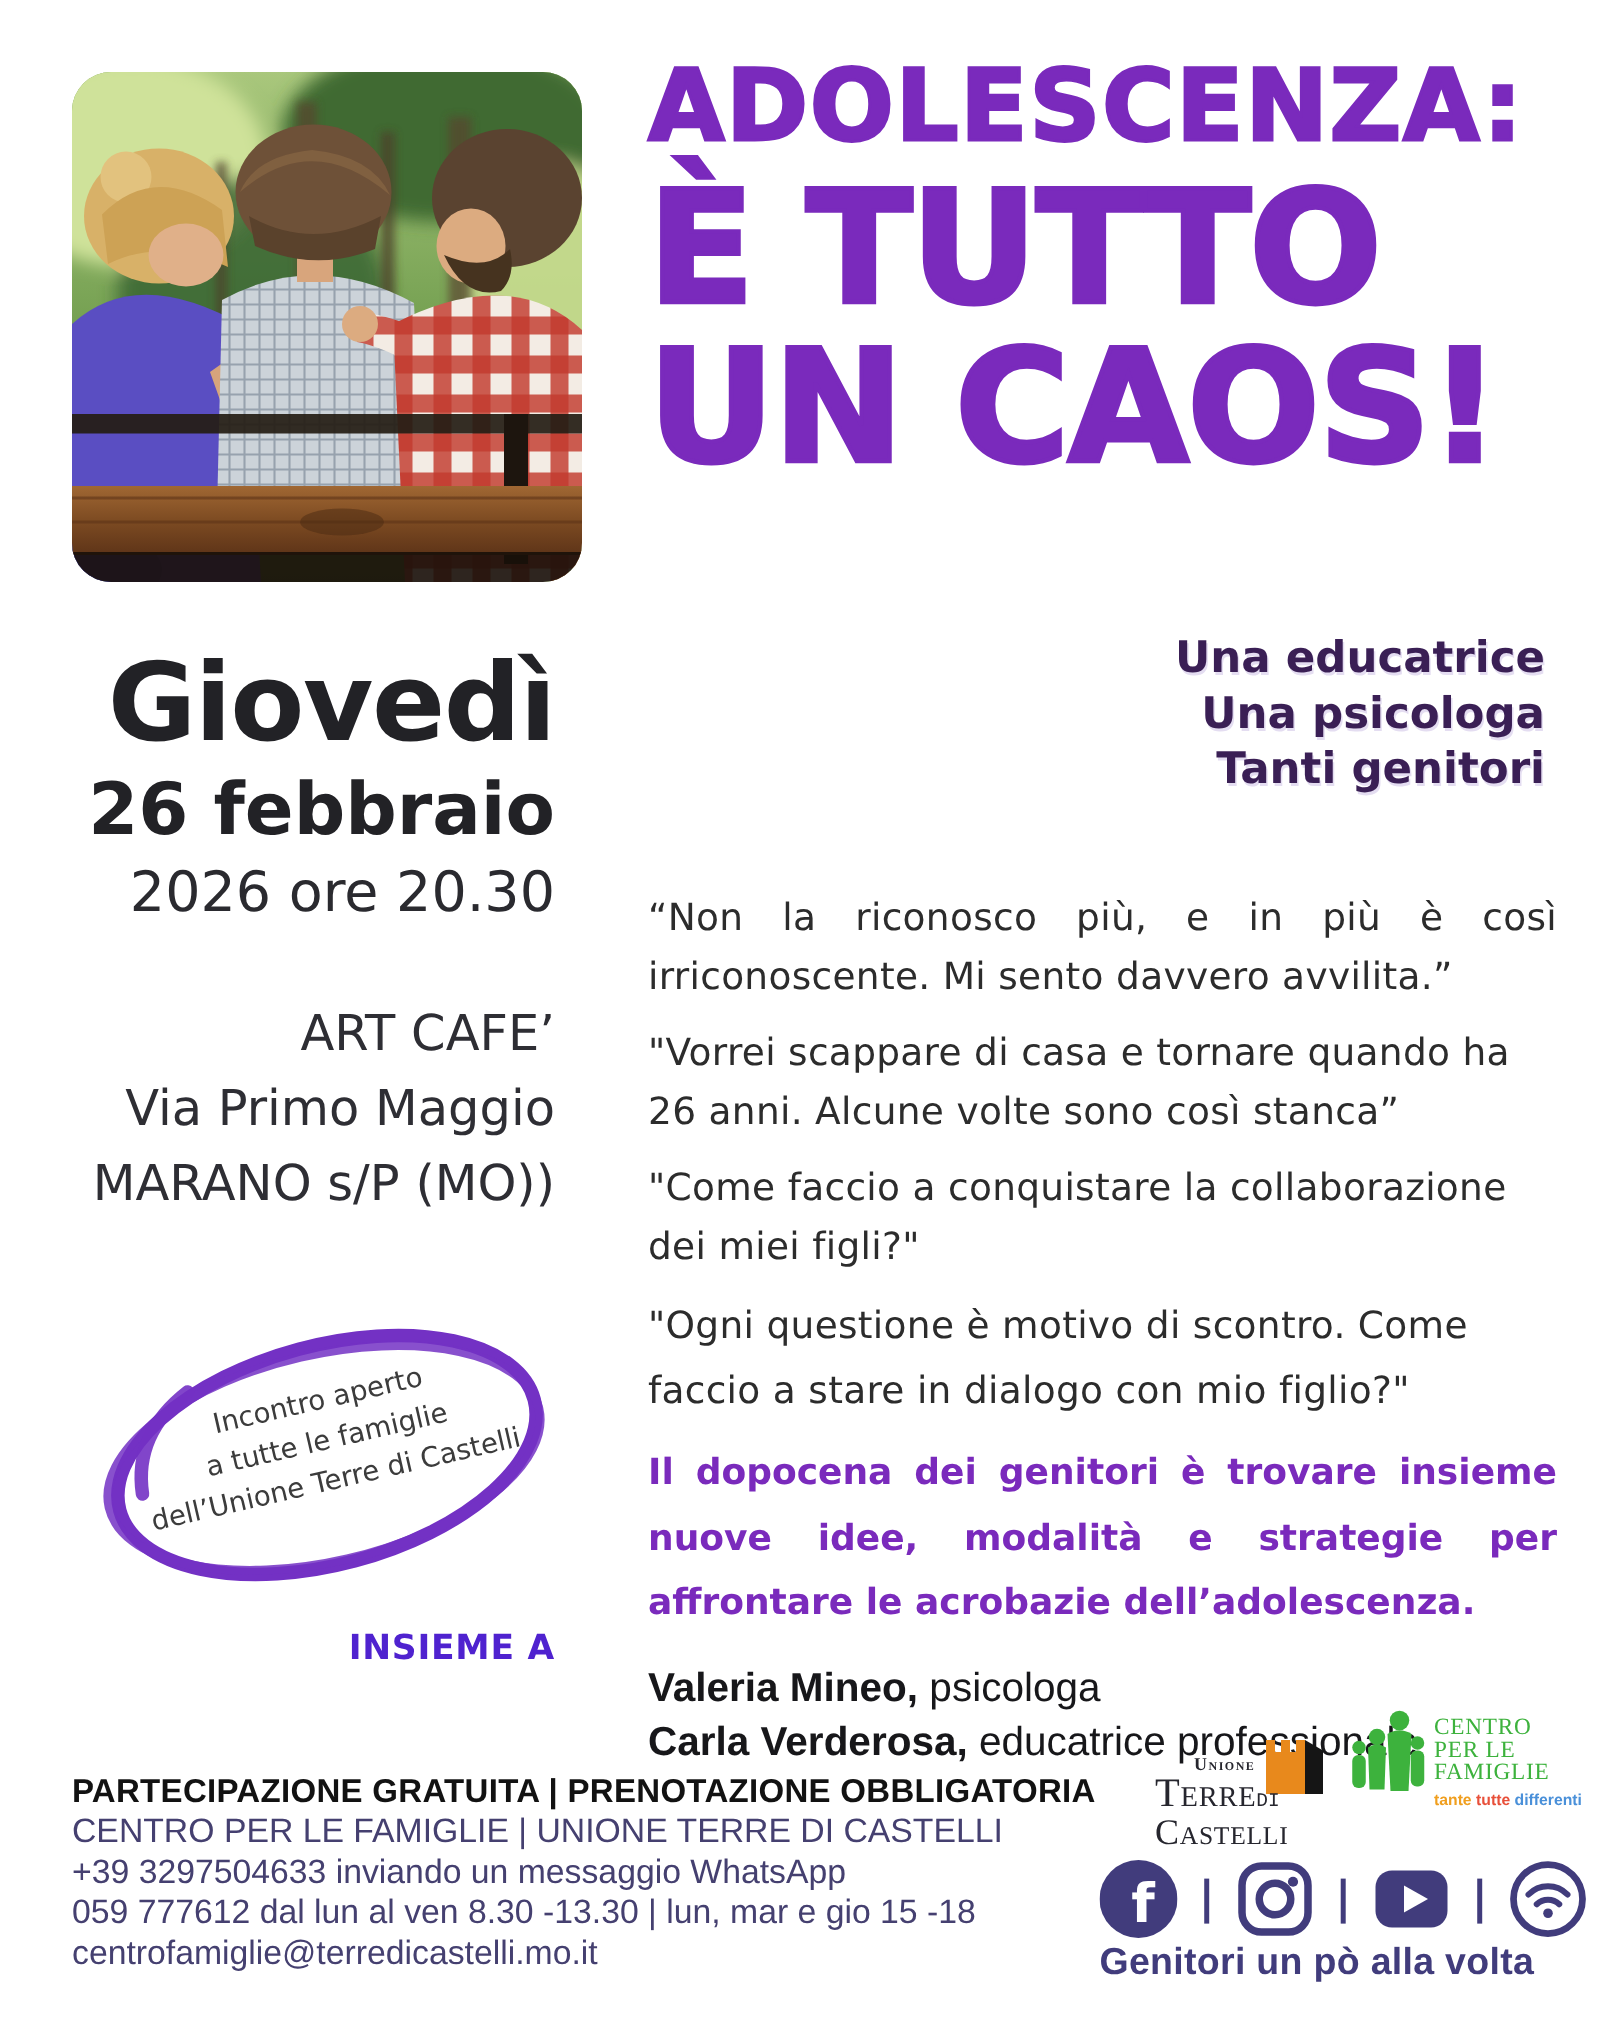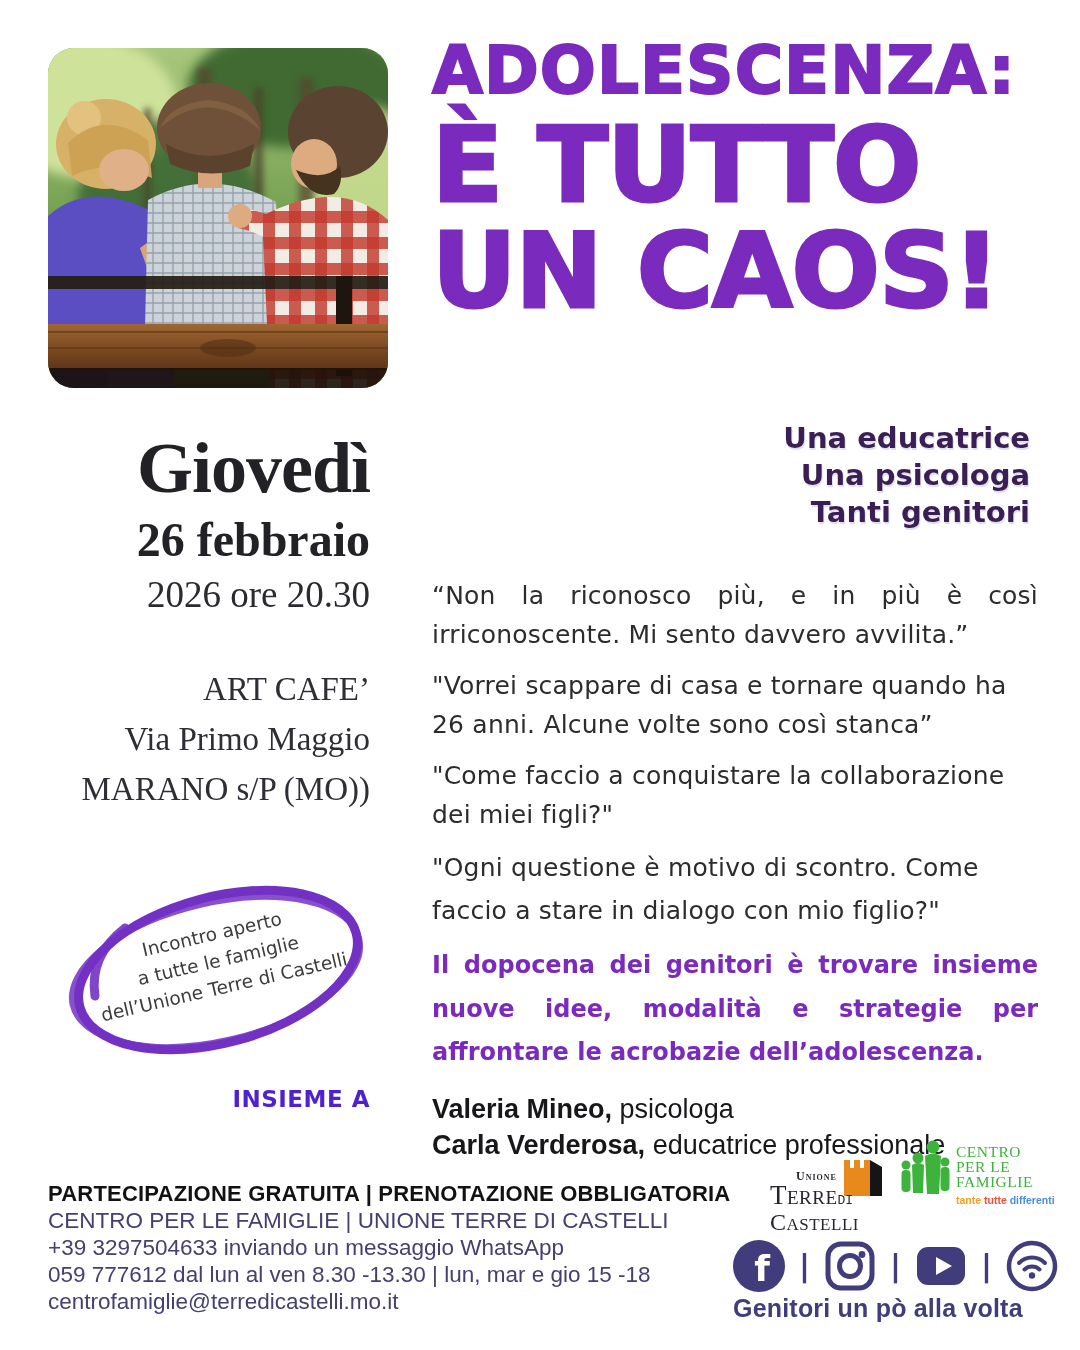--- a/index.html
+++ b/index.html
@@ -26,33 +26,33 @@
   .t3{font-size:104px;font-weight:bold;line-height:.98;color:var(--purple);white-space:nowrap;
       margin-top:4px;letter-spacing:-1px;-webkit-text-stroke:3px var(--purple);}
   .subtitle{font-family:"Liberation Sans",sans-serif;font-size:19px;font-weight:bold;
       color:#191919;margin-top:24px;white-space:nowrap;letter-spacing:.2px;}
 
   
   .highlights{position:absolute;right:50px;top:420px;text-align:right;color:var(--deeppurple);
       font-size:29px;font-weight:bold;line-height:37px;text-shadow:1px 2px 0 rgba(146,120,200,.25);}
 
   
-  .main-col{position:absolute;left:432px;top:576px;width:606px;}
+  .main-col{position:absolute;left:432px;top:592px;width:606px;}
   .quote{font-size:25px;line-height:1.56;color:var(--quoteink);margin-bottom:12px;
          letter-spacing:.2px;}
   .quote.justify{text-align:justify;}
   .quote.tall{line-height:1.72;}
   .pitch{font-size:24px;font-weight:bold;color:var(--purple);text-align:justify;
          line-height:1.82;margin-top:2px;}
   .speakers{margin-top:16px;font-family:"Liberation Sans",sans-serif;font-size:27px;
             color:#17171a;line-height:36px;}
   .speakers b{font-weight:bold;}
 
   
-  .event{position:absolute;right:710px;top:426px;text-align:right;color:var(--ink);white-space:nowrap;font-family:Liberation Serif, serif;}
+  .event{position:absolute;right:710px;top:426px;text-align:right;color:var(--ink);white-space:nowrap;}
   .ev-day{font-size:72px;font-weight:bold;line-height:84px;letter-spacing:-1px;}
   .ev-date{font-size:48px;font-weight:bold;line-height:60px;}
   .ev-time{font-size:37px;font-weight:normal;line-height:50px;color:#2a2a2f;}
   .ev-addr{margin-top:44px;font-size:33px;font-weight:normal;line-height:50px;color:#2e2e34;}
 
   
   .badge{position:absolute;left:60px;top:868px;width:315px;height:205px;}
   .badge svg{position:absolute;inset:0;width:100%;height:100%;overflow:visible;}
   .badge-text{position:absolute;left:18px;top:52px;width:280px;text-align:center;
       transform:rotate(-13deg);font-size:18.5px;line-height:27px;color:#3c3c3c;white-space:nowrap;}

